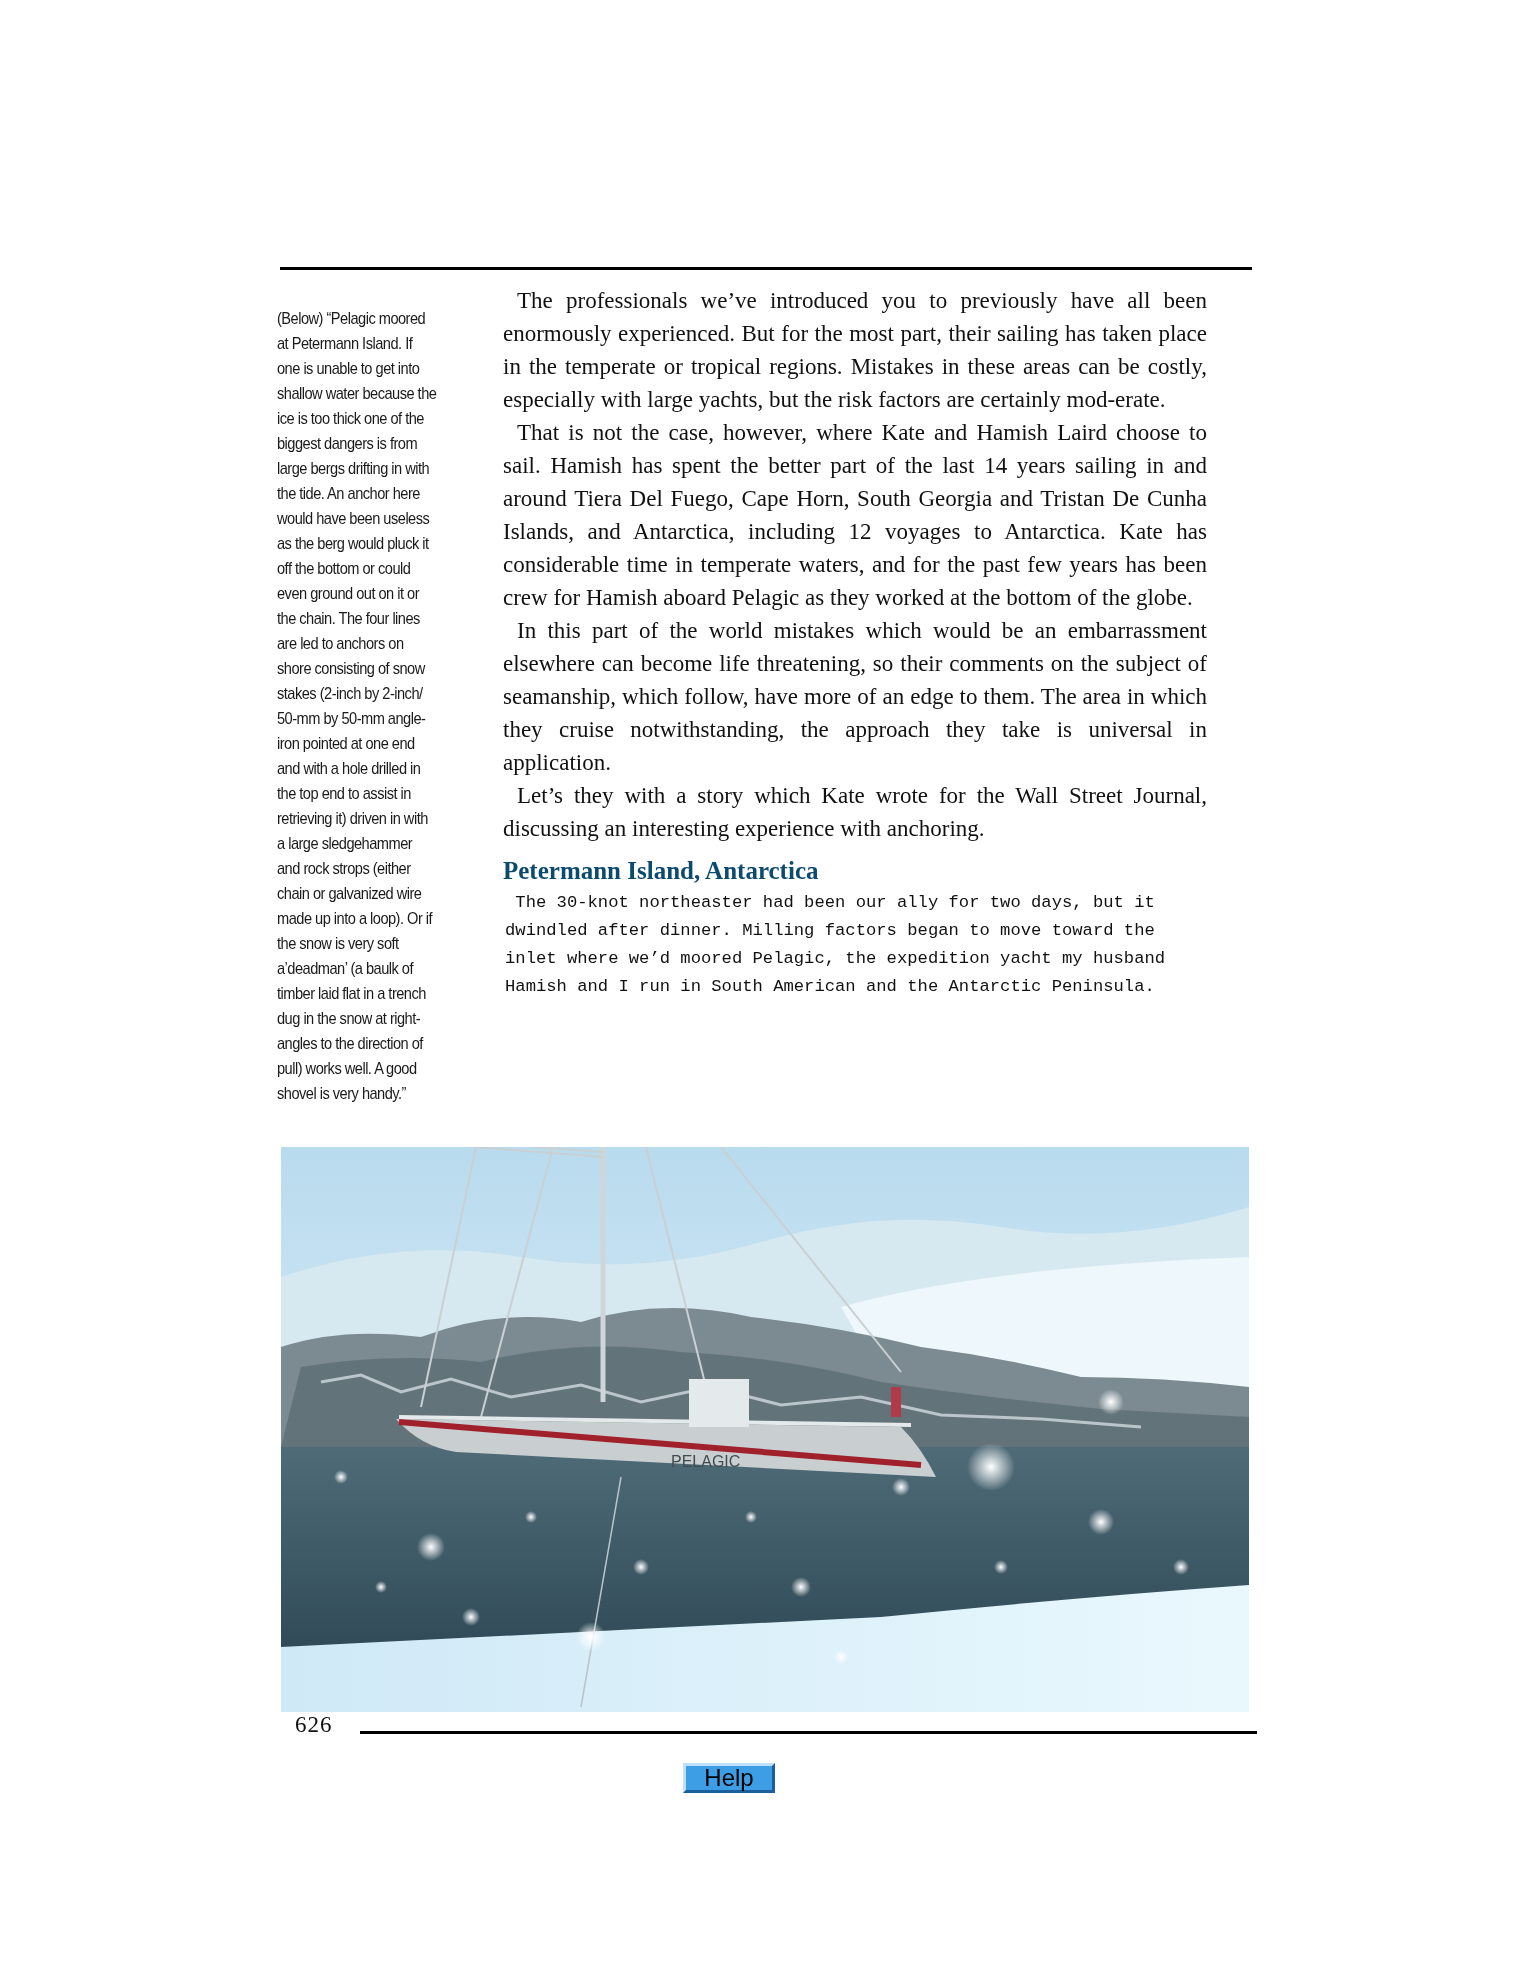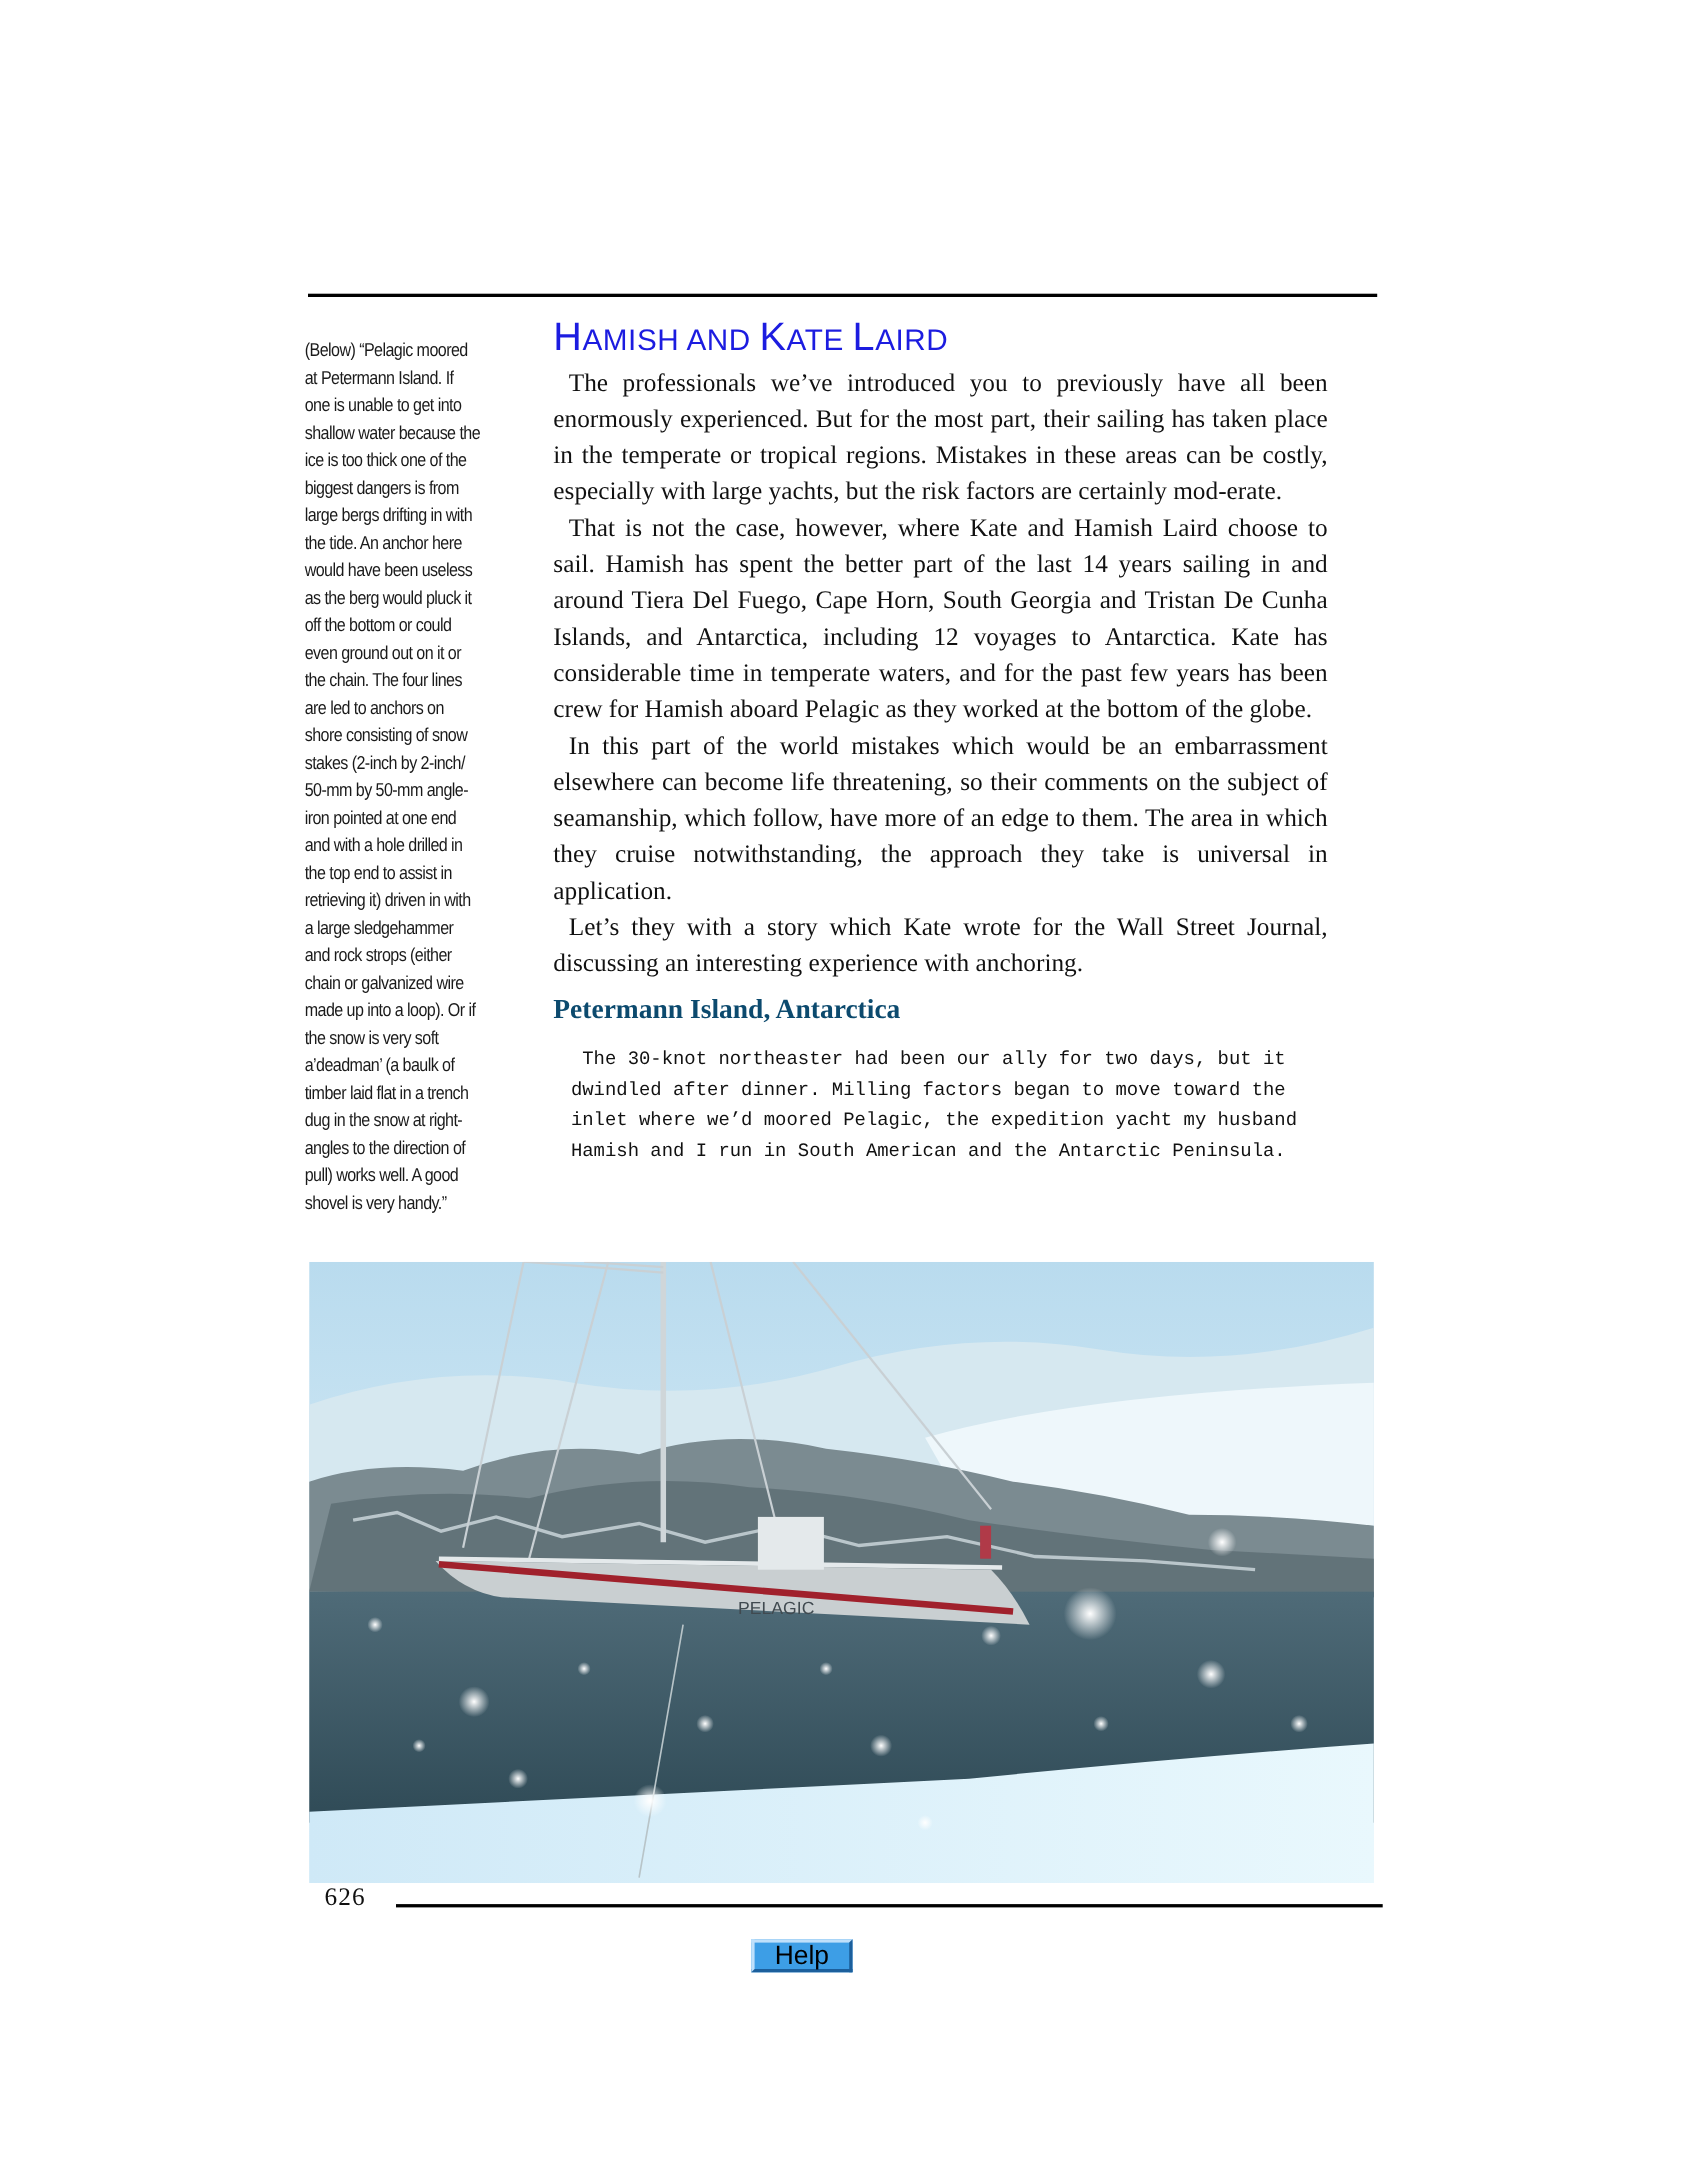--- a/index.html
+++ b/index.html
@@ -12,21 +12,21 @@
   .main { position:absolute; left:503px; top:284px; width:704px; }
   .title { margin:0; font-family:"Liberation Sans", sans-serif; font-weight:normal;
     color:#1c1ce0; font-size:36px; line-height:44px; letter-spacing:0.5px; white-space:nowrap; }
   .title .sc { font-size:27px; }
   .body-text { font-family:"Liberation Serif", serif; font-size:23px; line-height:33px;
     color:#111; text-align:justify; margin:0; }
   .body-text p { margin:0; text-indent:14px; }
   .subhead { font-family:"Liberation Serif", serif; font-size:25px; line-height:32px;
     color:#0c4a6e; margin:10px 0 0 0; }
   .quote { font-family:"Liberation Mono", monospace; font-size:17.2px; line-height:28px;
-    color:#111; margin:16px; white-space:pre; }
+    color:#111; margin:2px; white-space:pre; }
   .photo { position:absolute; left:281px; top:1147px; width:1038px; height:565px; overflow:hidden; }
   .photo svg { display:block; }
   .folio { position:absolute; left:295px; top:1712px; font-family:"Liberation Serif", serif;
     font-size:23px; color:#111; letter-spacing:1px; }
   .rule-bottom { position:absolute; left:360px; top:1731px; width:897px; height:3px; background:#000; }
   .help-btn { position:absolute; left:683px; top:1763px; width:92px; height:30px;
     background:#3d9ee6; border-top:3px solid #bfe0fb; border-left:3px solid #bfe0fb;
     border-right:3px solid #1c5f9c; border-bottom:3px solid #1c5f9c; box-sizing:border-box;
     color:#000000; font-family:"Liberation Sans", sans-serif; font-size:24px;
     display:flex; align-items:center; justify-content:center; cursor:pointer; }
@@ -65,21 +65,20 @@
   <p>the snow is very soft</p>
   <p>a’deadman’ (a baulk of</p>
   <p>timber laid flat in a trench</p>
   <p>dug in the snow at right-</p>
   <p>angles to the direction of</p>
   <p>pull) works well. A good</p>
   <p>shovel is very handy.”</p>
 </div>
 
 <div class="main">
-  <h1 class="title"><span>H</span><span class="sc" style="text-transform:uppercase;white-space:pre">AMISH AND </span><span>K</span><span class="sc" style="text-transform:uppercase;white-space:pre">ATE </span><span>L</span><span class="sc" style="text-transform:uppercase;white-space:pre">AIRD</span></h1>
 
   <div class="body-text">
     <p>The professionals we’ve introduced you to previously have all been enormously experienced. But for the most part, their sailing has taken place in the temperate or tropical regions. Mistakes in these areas can be costly, especially with large yachts, but the risk factors are certainly mod-erate.</p>
     <p>That is not the case, however, where Kate and Hamish Laird choose to sail. Hamish has spent the better part of the last 14 years sailing in and around Tiera Del Fuego, Cape Horn, South Georgia and Tristan De Cunha Islands, and Antarctica, including 12 voyages to Antarctica. Kate has considerable time in temperate waters, and for the past few years has been crew for Hamish aboard Pelagic as they worked at the bottom of the globe.</p>
     <p>In this part of the world mistakes which would be an embarrassment elsewhere can become life threatening, so their comments on the subject of seamanship, which follow, have more of an edge to them. The area in which they cruise notwithstanding, the approach they take is universal in application.</p>
     <p>Let’s they with a story which Kate wrote for the Wall Street Journal, discussing an interesting experience with anchoring.</p>
   </div>
 
   <h2 class="subhead">Petermann Island, Antarctica</h2>
 

